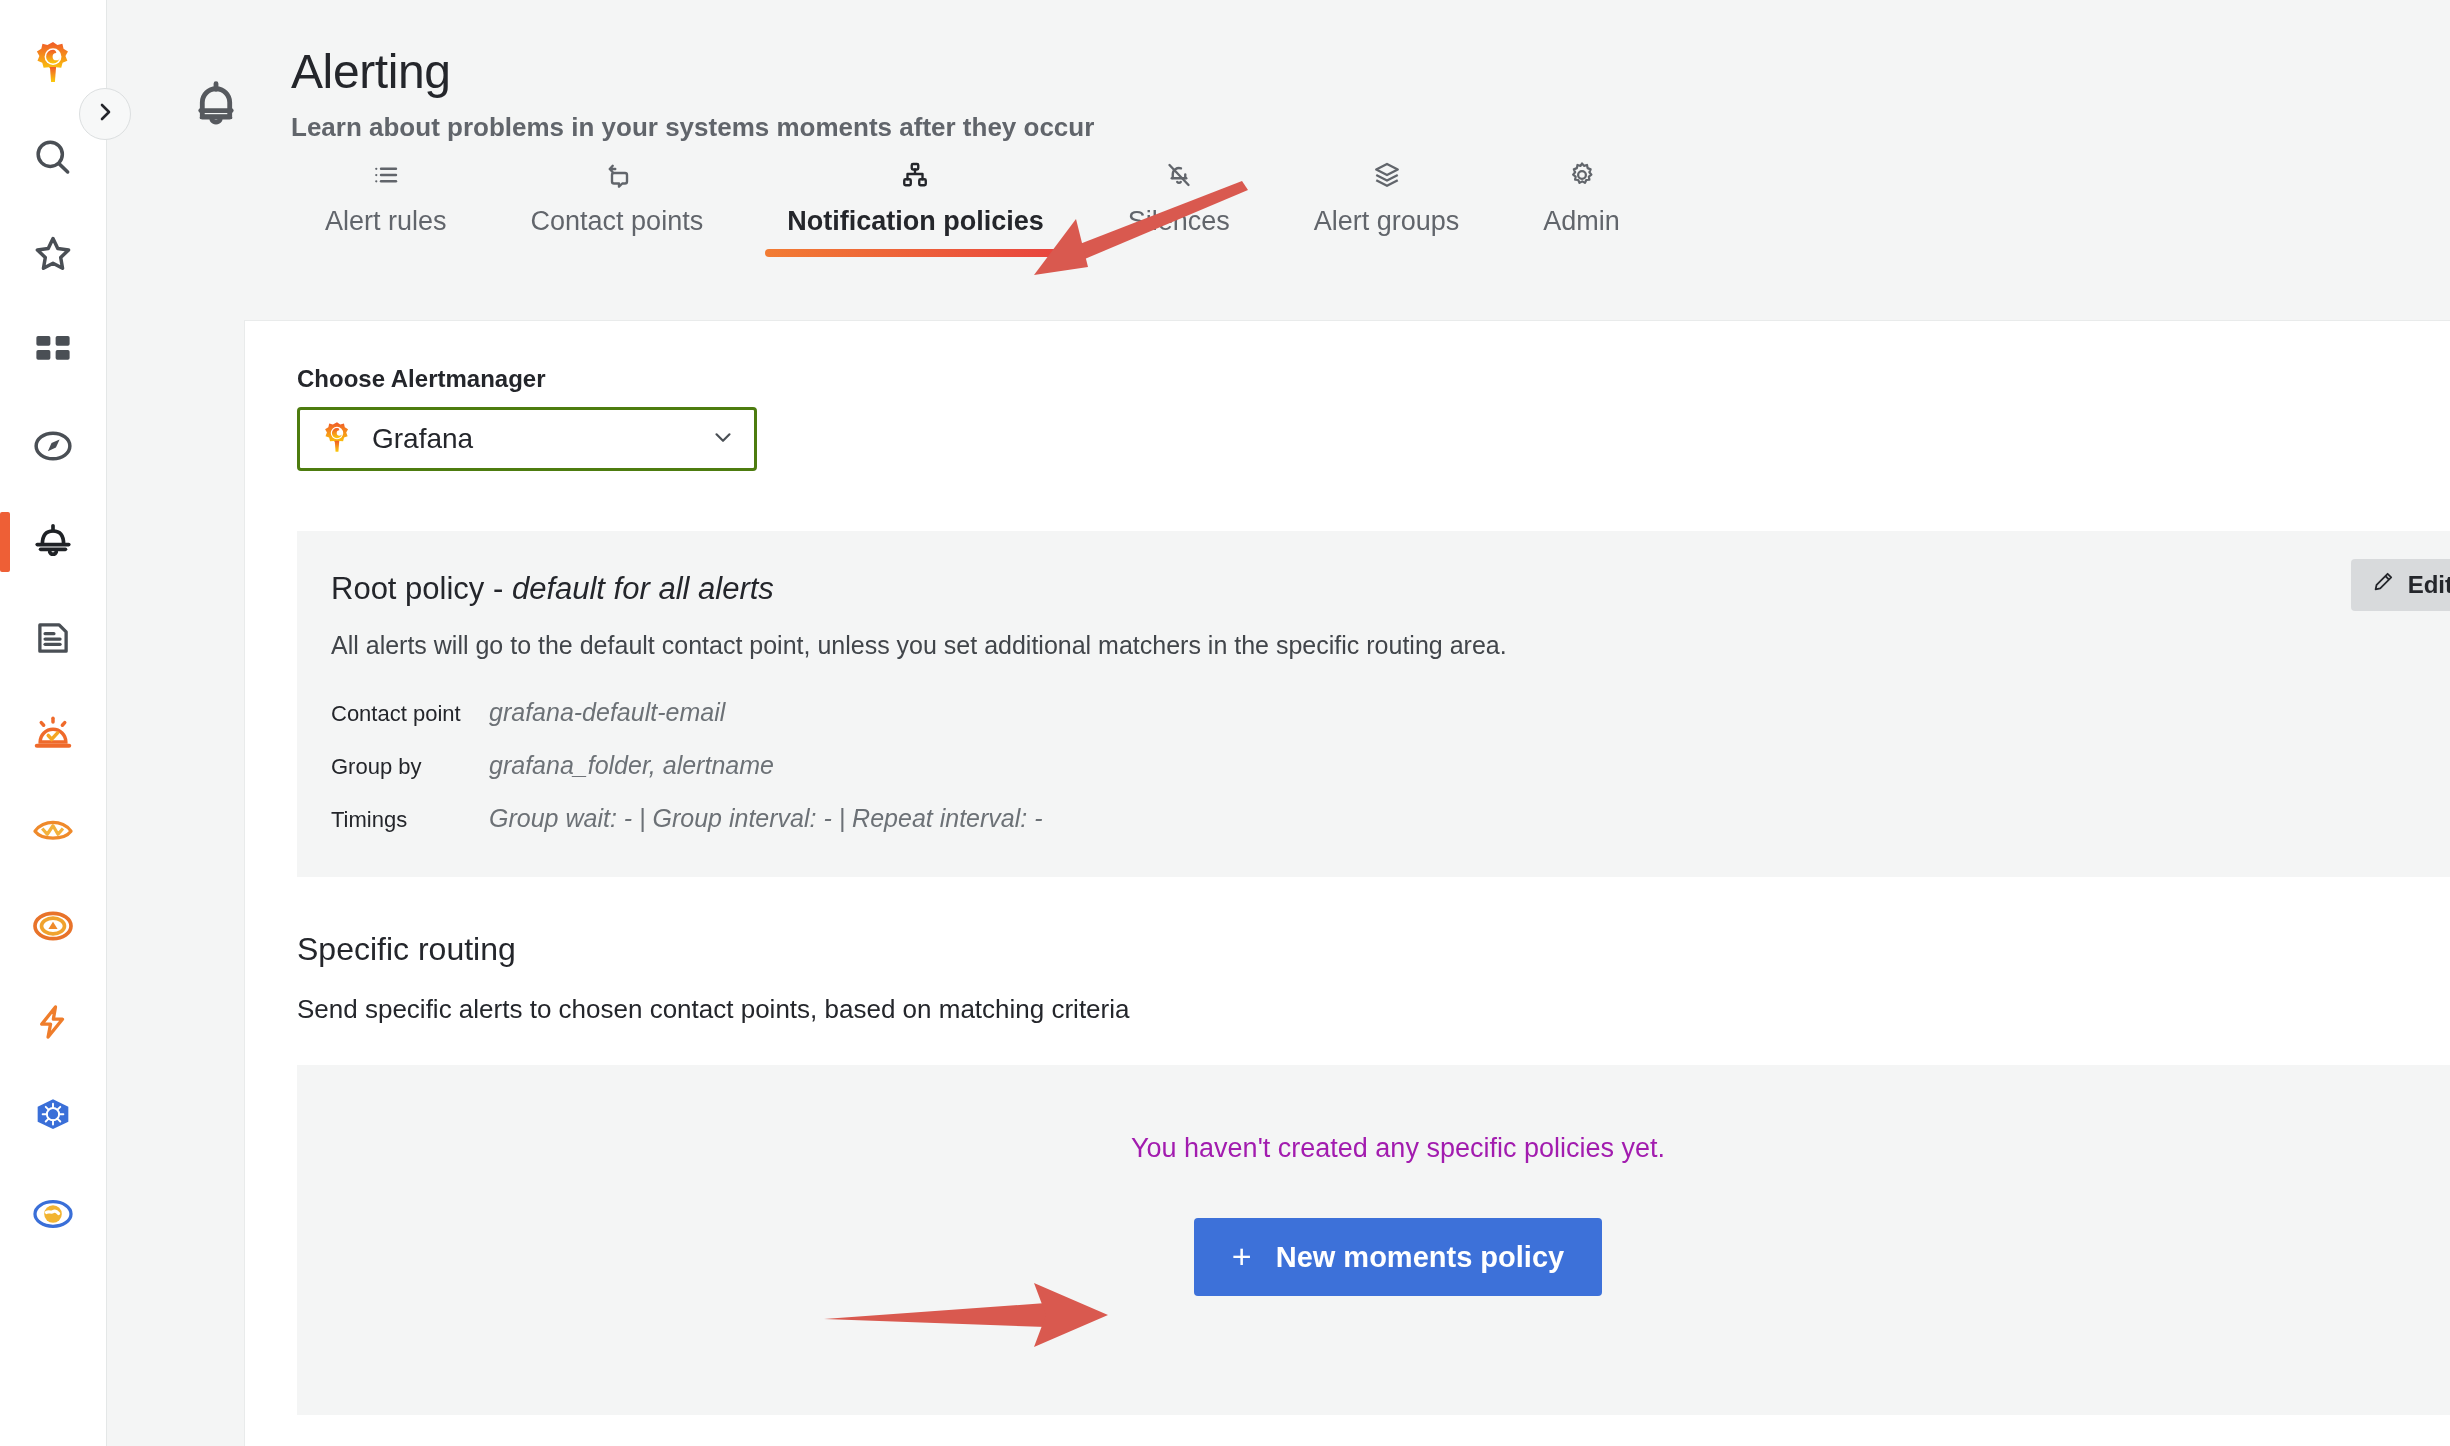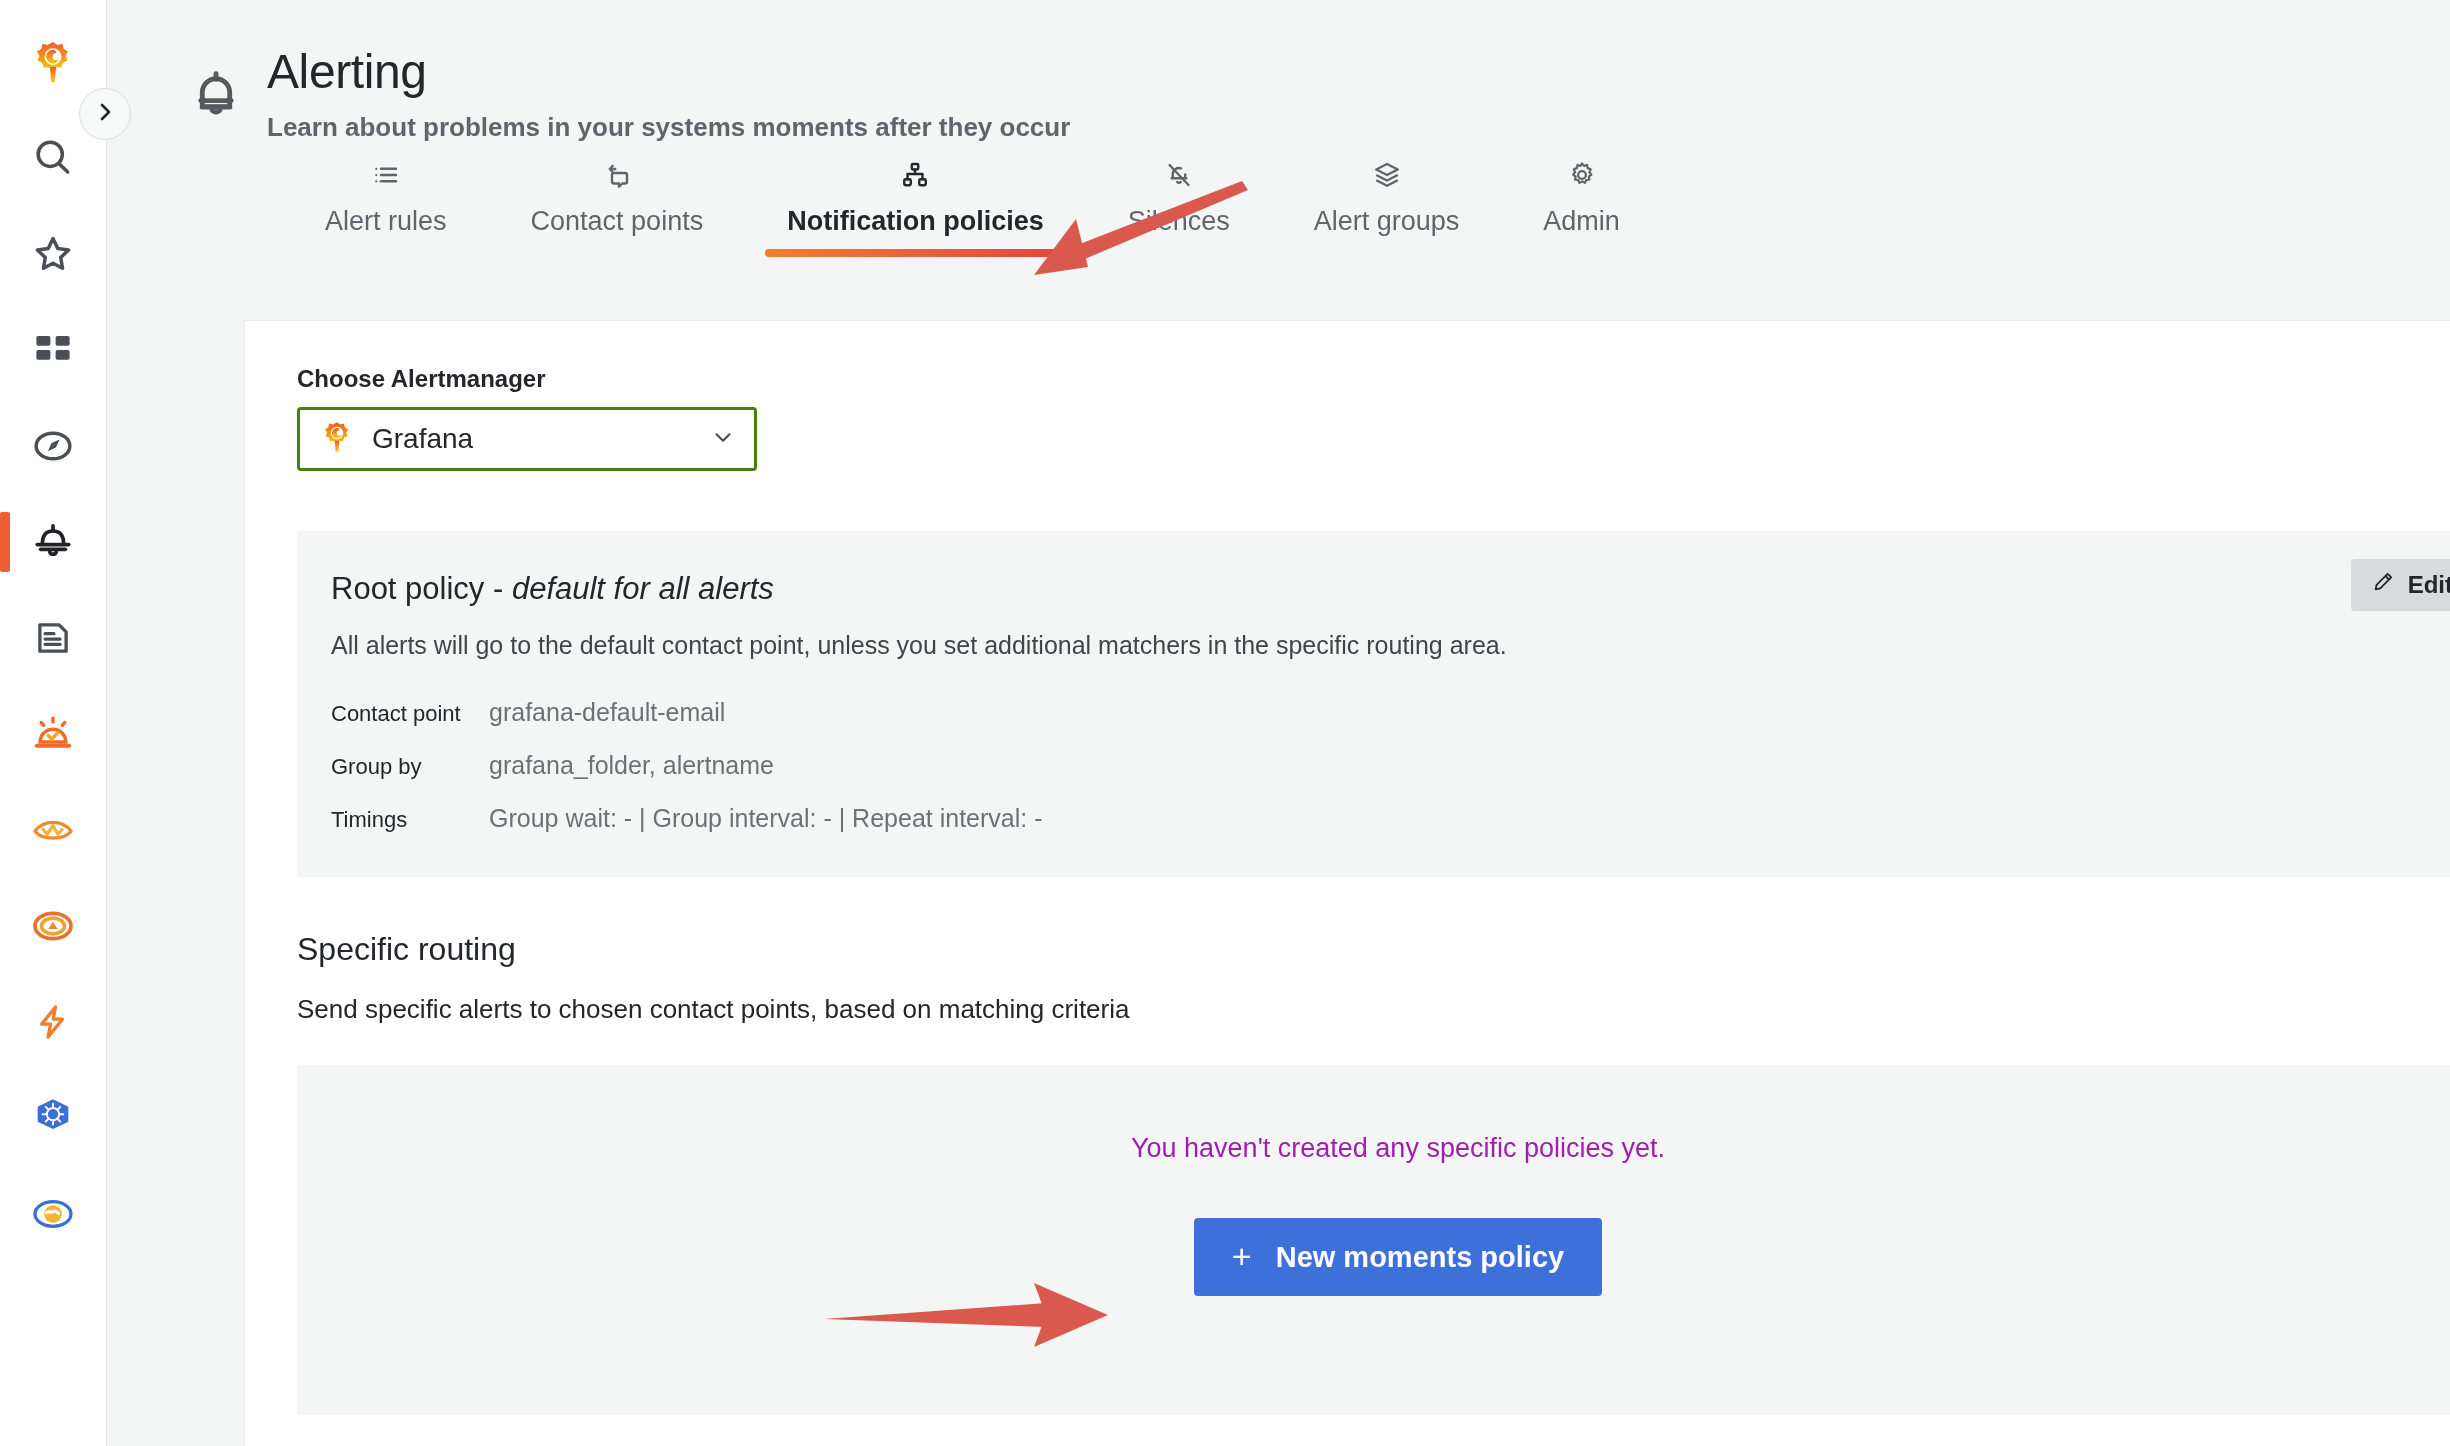--- a/index.html
+++ b/index.html
@@ -58,21 +58,21 @@
   
   #main {
     flex: 1 1 auto;
     height: 1446px;
     background: #f4f5f5;
     position: relative;
     overflow: hidden;
   }
 
   #page-header { padding: 44px 0 0 78px; }
-  .title-row { display: flex; align-items: center; gap: 20px; }
+  .title-row { display: flex; align-items: flex-end; gap: 44px; }
   .title-icon { margin-top: 8px; flex: 0 0 auto; }
   h1.page-title {
     font-size: 48px;
     font-weight: 400;
     color: #24262b;
     letter-spacing: -0.4px;
     line-height: 56px;
   }
   .page-sub {
     font-size: 26px;
@@ -175,20 +175,21 @@
   .kv-row:last-child { margin-bottom: 0; }
   .kv-key {
     width: 158px;
     flex: 0 0 158px;
     font-size: 22px;
     color: #24262b;
   }
   .kv-val {
     font-size: 25px;
     color: #6c7176;
+    font-style: italic;
   }
 
   .edit-btn {
     position: absolute;
     top: 28px; right: 26px;
     height: 52px;
     background: #d8dadc;
     border: none;
     border-radius: 4px;
     display: flex; align-items: center; gap: 13px;

